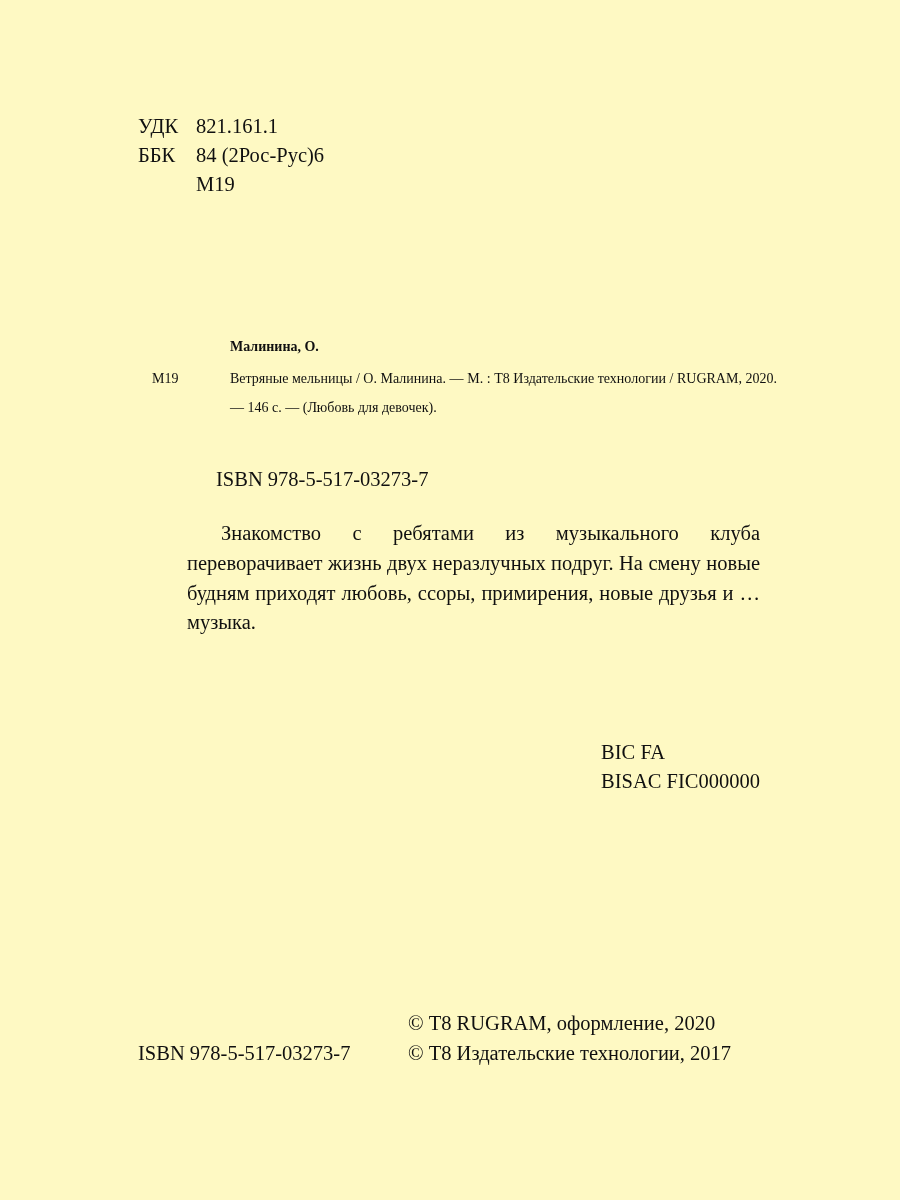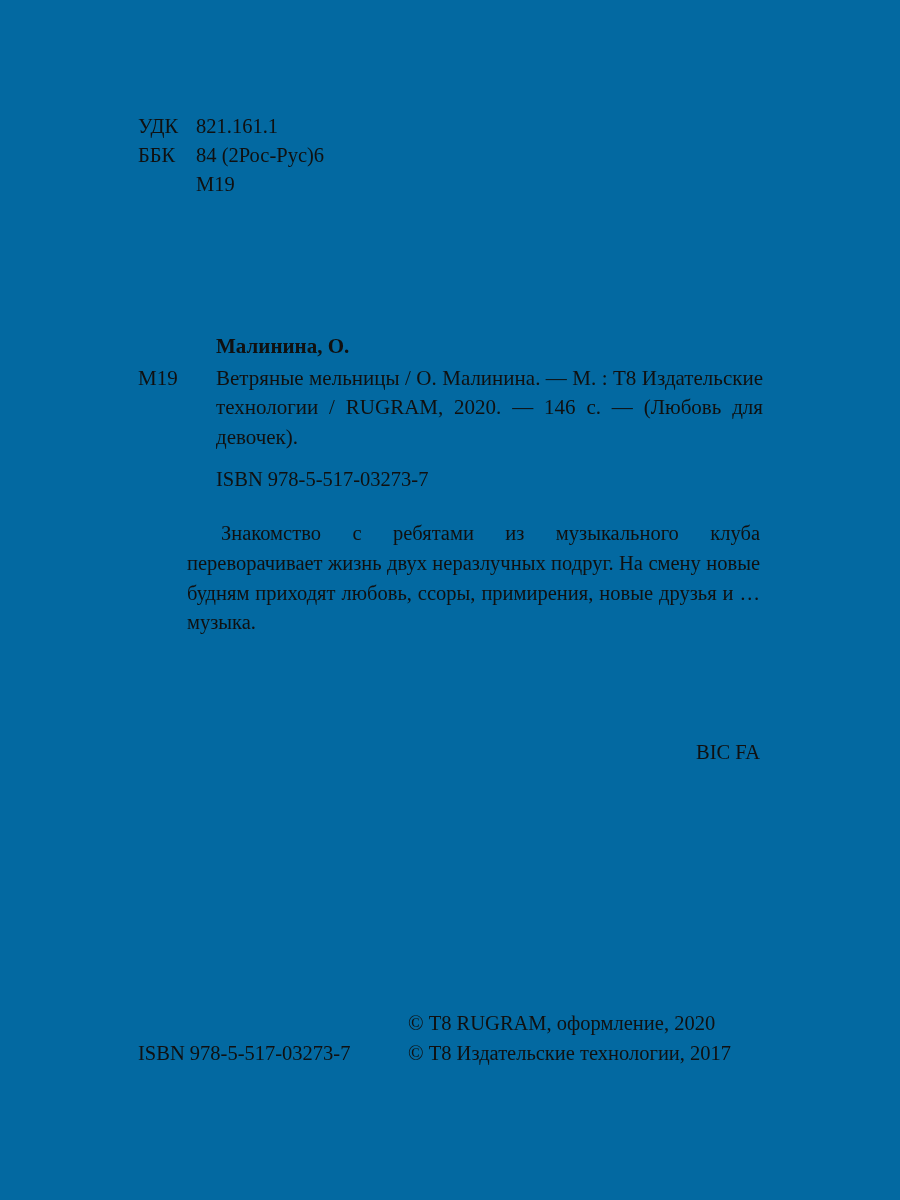--- a/index.html
+++ b/index.html
@@ -14,21 +14,21 @@
     font-family: "Liberation Serif", serif;
     color: #101010;
     -webkit-font-smoothing: antialiased;
   }
 
   .page {
     position: absolute;
     inset: 0;
     width: 900px;
     height: 1200px;
-    background: #0369a1;
+    background: #fef9c3;
     overflow: hidden;
   }
 
   
   .class-block {
     position: absolute;
     left: 138px;
     top: 112px;
     font-size: 20.5px;
     line-height: 29px;
@@ -44,24 +44,24 @@
   .class-val {
     display: inline;
   }
   .class-row.indented .class-key {
     visibility: hidden;
   }
 
   
   .biblio {
     position: absolute;
-    left: 138px;
+    left: 152px;
     top: 332px;
     width: 625px;
-    font-size: 21px;
+    font-size: 14px;
     line-height: 29.5px;
   }
   .biblio-author {
     font-weight: bold;
     margin-left: 78px;
     display: block;
   }
   .biblio-body {
     position: relative;
     display: block;
@@ -168,20 +168,21 @@
   </div>
 
   <div class="isbn-line">ISBN 978-5-517-03273-7</div>
 
   <div class="annotation">
     <p>Знакомство с ребятами из музыкального клуба переворачивает жизнь двух неразлучных подруг. На смену новые будням приходят любовь, ссоры, примирения, новые друзья и … музыка.</p>
   </div>
 
   <div class="codes">
     <div>BIC FA</div>
+    <div>BISAC FIC000000</div>
   </div>
 
   <div class="footer">
     <div class="footer-row first">
       <span class="footer-left">ISBN 978-5-517-03273-7</span>
       <span class="footer-right">© Т8 RUGRAM, оформление, 2020</span>
     </div>
     <div class="footer-row">
       <span class="footer-left">ISBN 978-5-517-03273-7</span>
       <span class="footer-right">© Т8 Издательские технологии, 2017</span>

